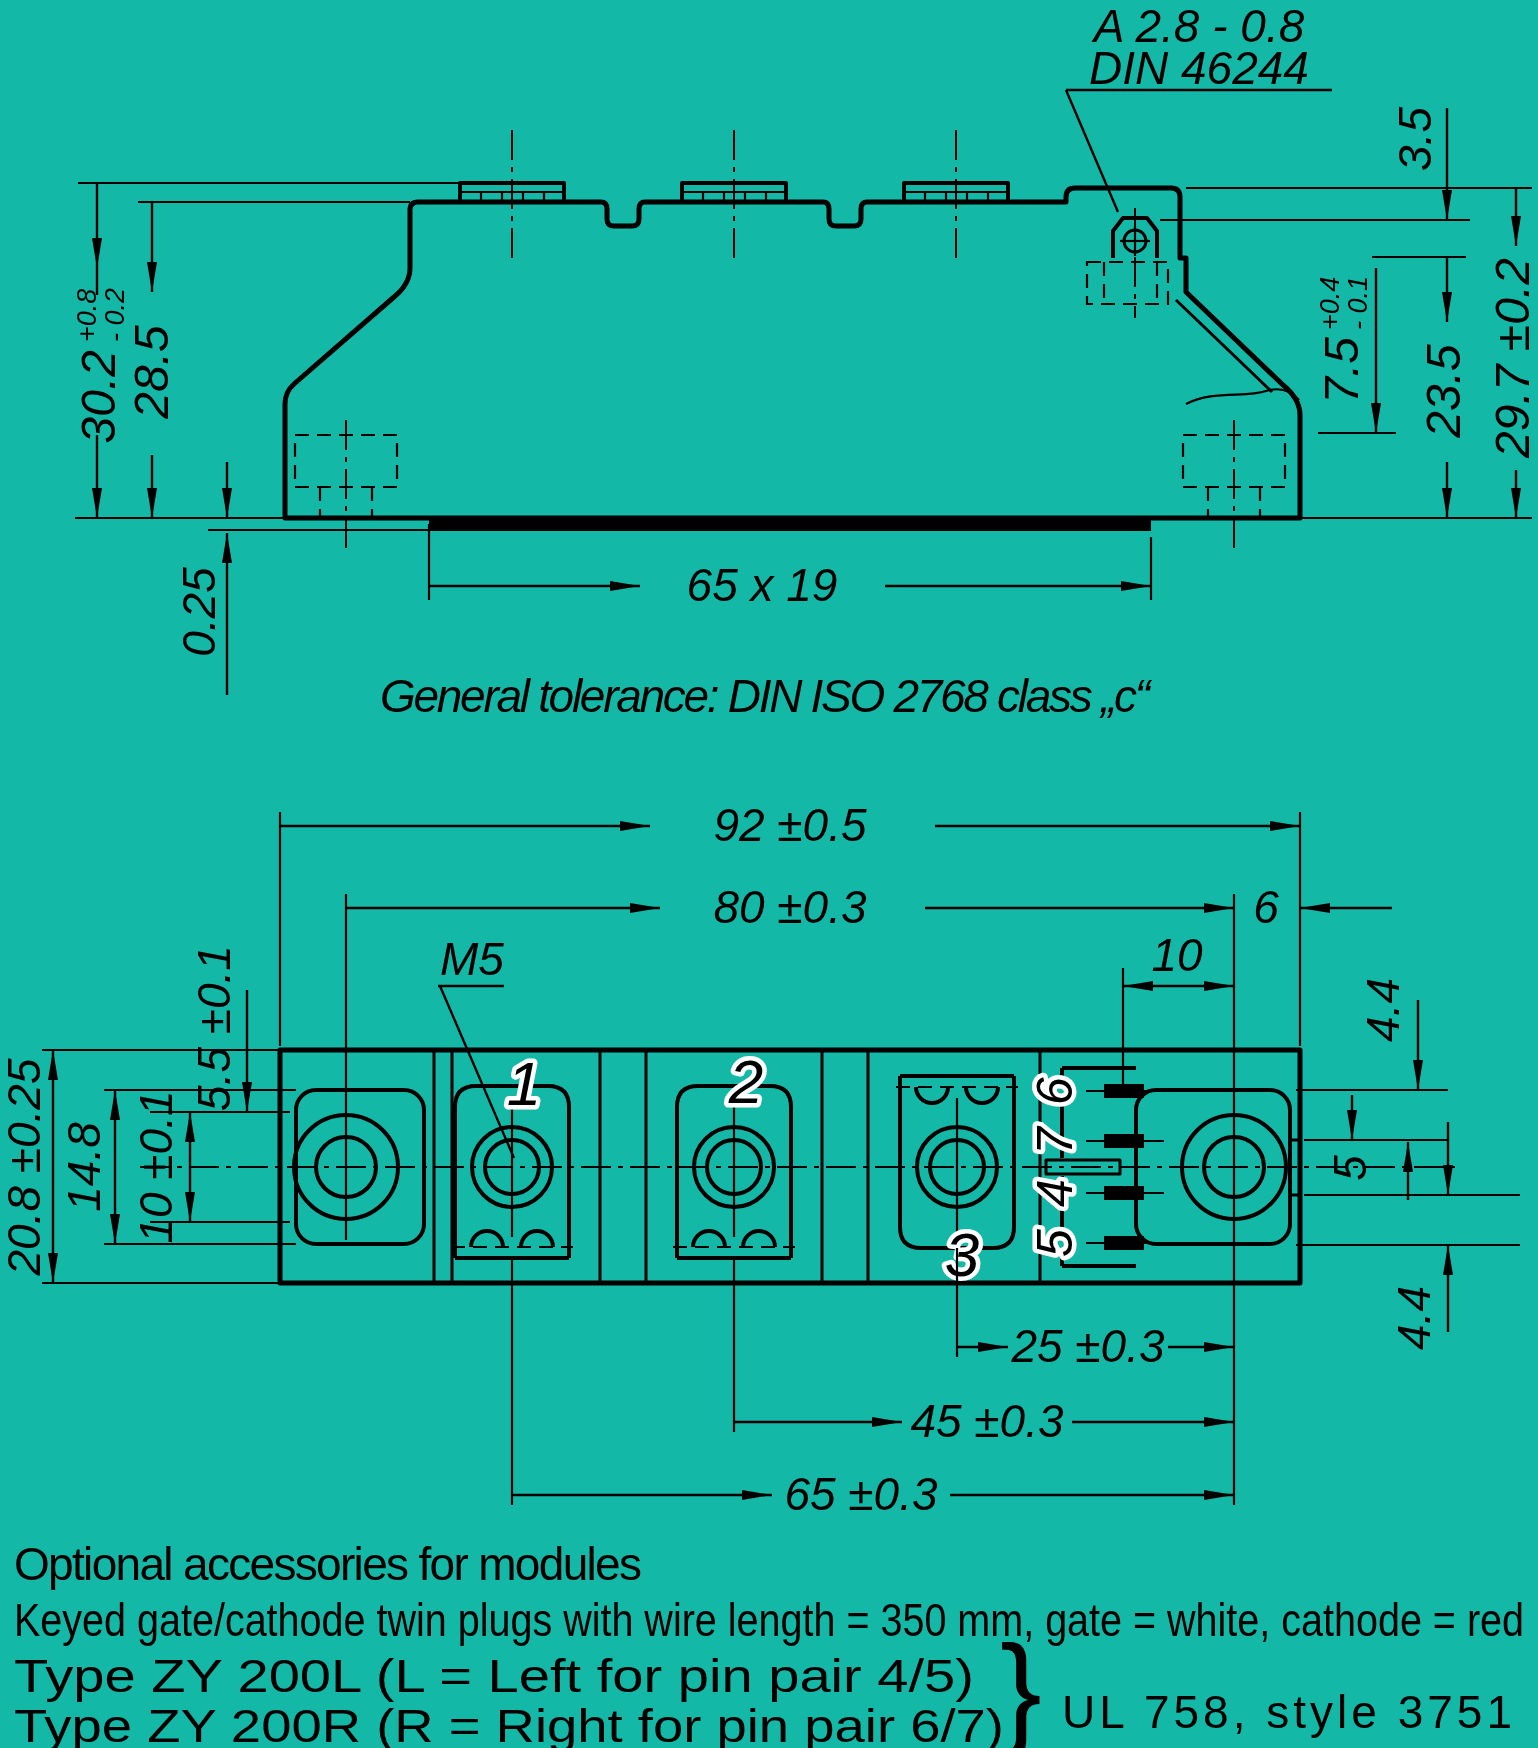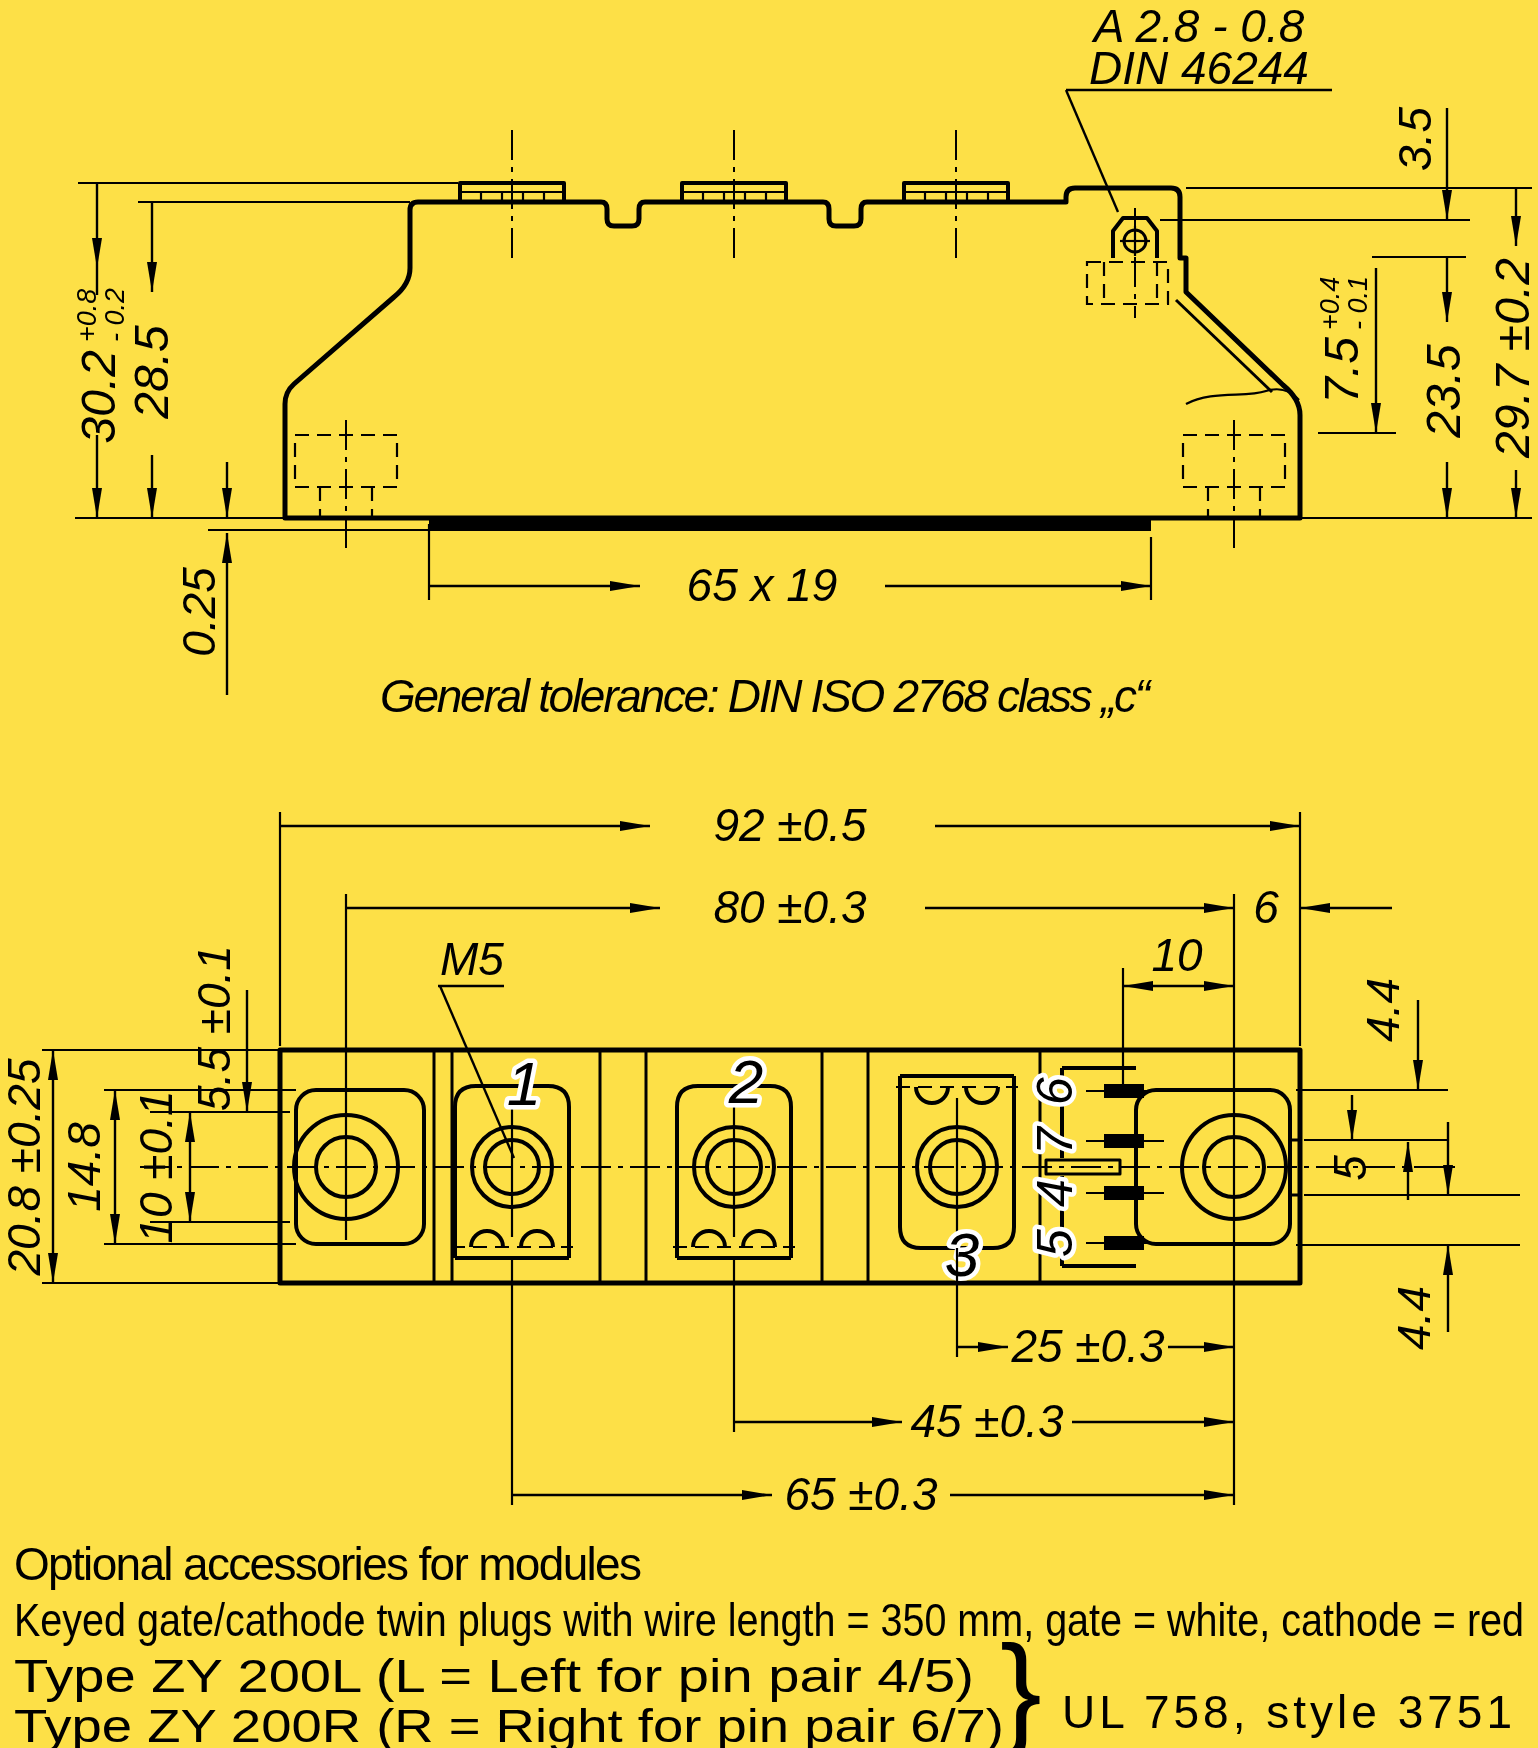--- a/index.html
+++ b/index.html
@@ -1,16 +1,16 @@
 <!DOCTYPE html>
 <html><head>
 <meta charset="utf-8">
 <style>
   html,body{margin:0;padding:0;background:#ffffff;}
-  .page{width:1538px;height:1748px;position:relative;background:#fde047;}
+  .page{width:1538px;height:1748px;position:relative;background:#14b8a6;}
   svg{display:block;}
   
   .ol   {fill:none;stroke:#000;stroke-width:5;stroke-linejoin:round;stroke-linecap:round;}
   .o4   {fill:none;stroke:#000;stroke-width:4;stroke-linejoin:round;}
   .o3   {fill:none;stroke:#000;stroke-width:3;stroke-linejoin:round;}
   .thin {fill:none;stroke:#000;stroke-width:2.2;}
   .dim  {fill:none;stroke:#000;stroke-width:2.4;}
   .dash {fill:none;stroke:#000;stroke-width:2.2;stroke-dasharray:14 8;}
   .cl   {fill:none;stroke:#000;stroke-width:2;stroke-dasharray:30 7 5 7;}
   .fillb{fill:#000;stroke:none;}

